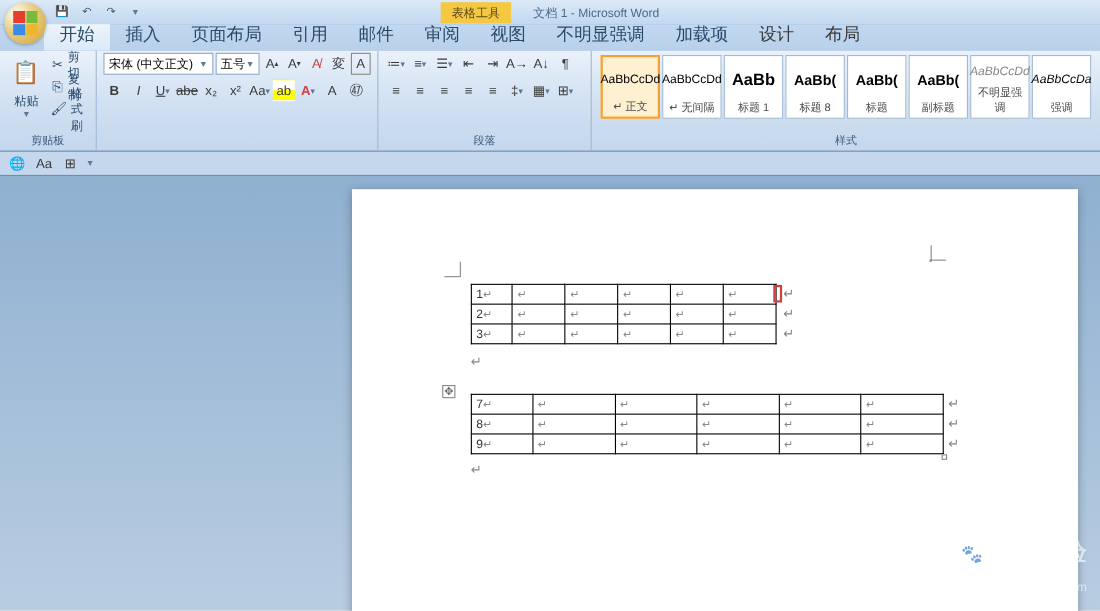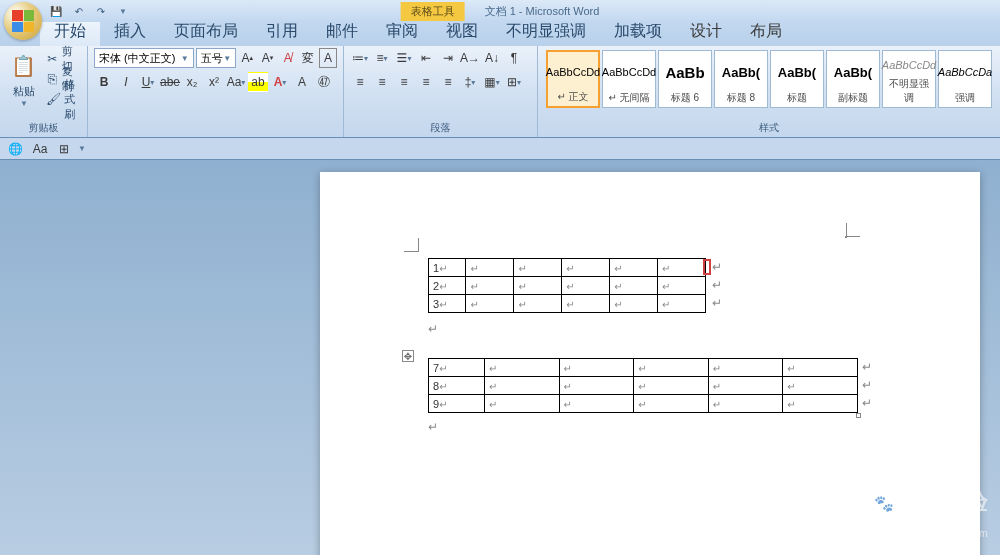--- a/index.html
+++ b/index.html
@@ -205,21 +205,21 @@
       <div class="style-item sel">
           <div class="style-preview">AaBbCcDd</div>
           <div class="style-name">↵ 正文</div>
         </div>
       <div class="style-item">
           <div class="style-preview">AaBbCcDd</div>
           <div class="style-name">↵ 无间隔</div>
         </div>
       <div class="style-item">
           <div class="style-preview" style="font-size:15px;font-weight:bold">AaBb</div>
-          <div class="style-name">标题 6</div>
+          <div class="style-name">标题 1</div>
         </div>
       <div class="style-item">
           <div class="style-preview" style="font-size:13px;font-weight:bold">AaBb(</div>
           <div class="style-name">标题 8</div>
         </div>
       <div class="style-item">
           <div class="style-preview" style="font-size:13px;font-weight:bold">AaBb(</div>
           <div class="style-name">标题</div>
         </div>
       <div class="style-item">

